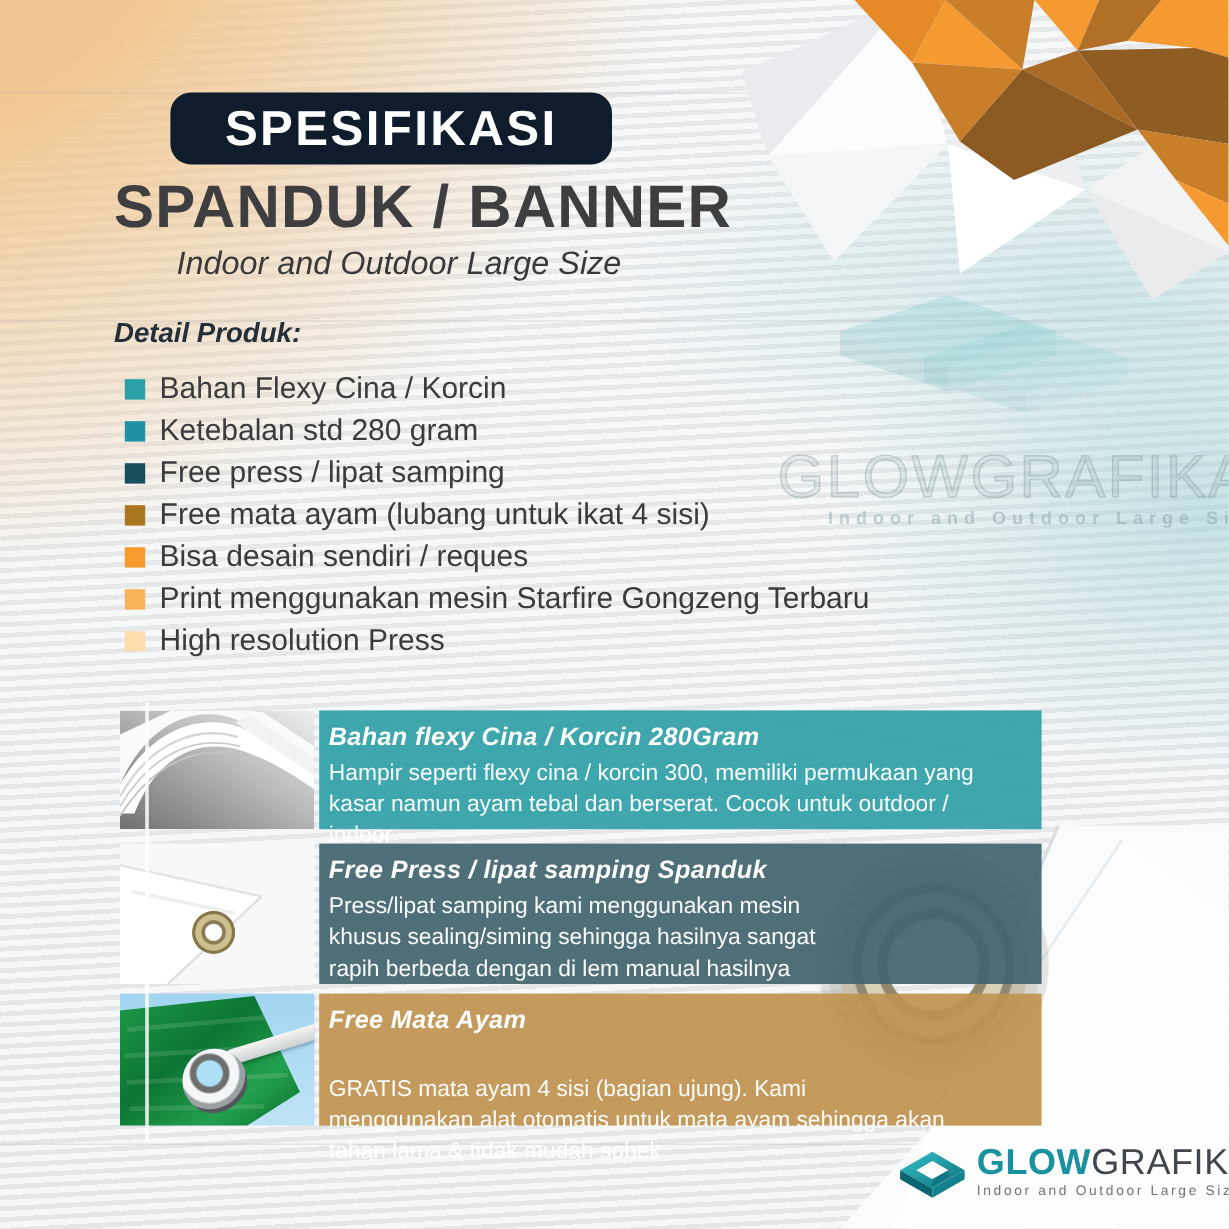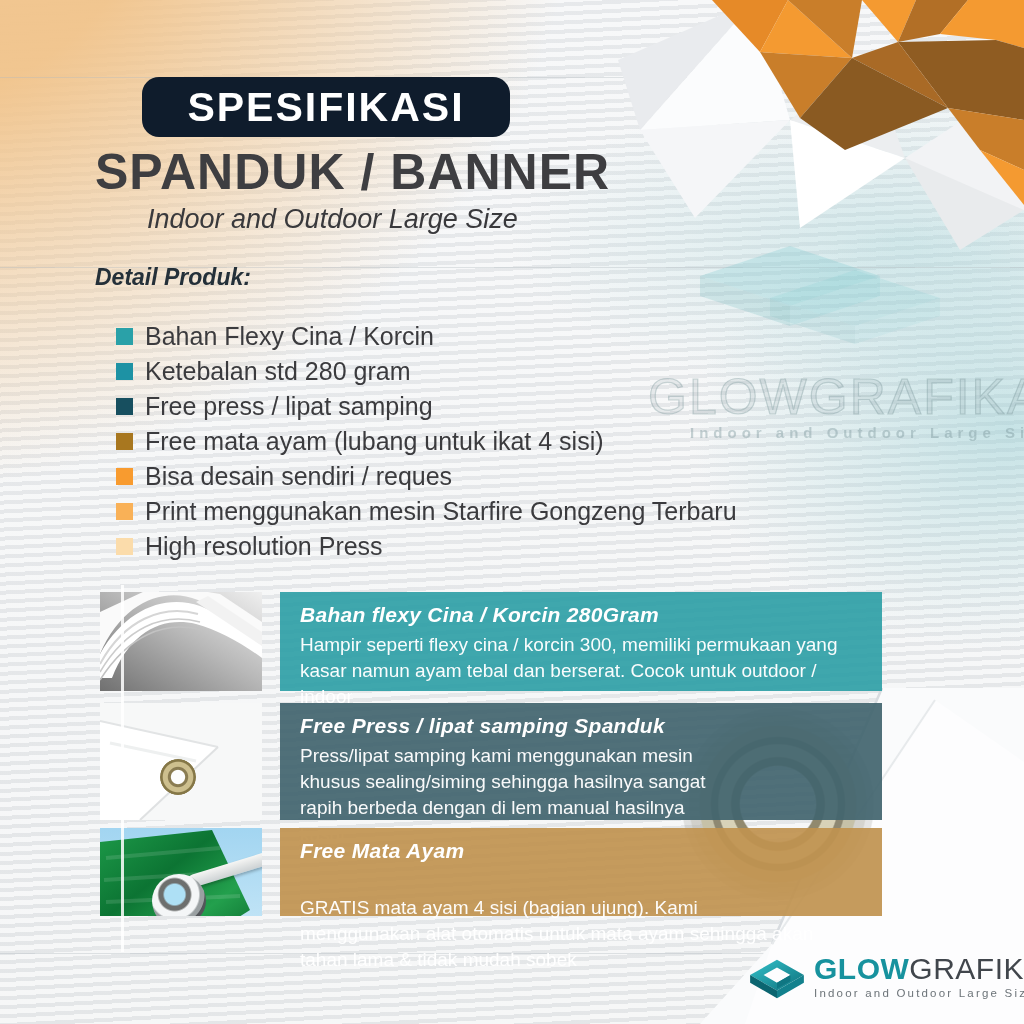--- a/index.html
+++ b/index.html
@@ -28,21 +28,21 @@
   }
   .subtitle{
     position:absolute;left:147px;top:204px;
     font-size:27px;font-style:italic;color:#39393c;white-space:nowrap;
   }
   
   .detail-heading{
     position:absolute;left:95px;top:264px;
     font-size:23px;font-weight:700;font-style:italic;color:#243039;
   }
-  .detail-list{position:absolute;left:100px;top:303px;margin:16px;padding:0;list-style:none;}
+  .detail-list{position:absolute;left:100px;top:303px;margin:4px;padding:0;list-style:none;}
   .detail-list li{display:flex;align-items:center;height:35px;}
   .bullet{width:17px;height:17px;margin-right:12px;flex:0 0 17px;}
   .detail-label{font-size:25px;color:#3b3b3e;white-space:nowrap;}
   
   .wm-logo{position:absolute;left:640px;top:238px;opacity:0.9;}
   .wm-text{
     position:absolute;left:648px;top:368px;
     font-size:50px;font-weight:500;letter-spacing:2px;color:rgba(134,158,162,0.16);
     -webkit-text-stroke:1.2px rgba(118,146,150,0.34);white-space:nowrap;
   }
@@ -54,26 +54,26 @@
   .fold-photo{position:absolute;left:0;top:0;pointer-events:none;}
   .big-grommet{
     position:absolute;left:676px;top:702px;width:204px;height:204px;border-radius:50%;
     background:radial-gradient(circle,
       rgba(0,0,0,0) 0 26%, #91896e 27% 32%, #d8d2b8 33% 41%, #8e8872 42% 46%,
       #c6c1a8 47% 54%, rgba(164,161,148,0.45) 55% 61%, rgba(120,120,112,0.18) 62% 66%, rgba(0,0,0,0) 67%);
     z-index:1;
   }
   
   .row-img{position:absolute;left:100px;width:162px;overflow:hidden;z-index:2;}
-  .card{position:absolute;left:280px;width:602px;color:#fff;z-index:2;box-sizing:border-box;padding:11px 0 0 20px;}
+  .card{position:absolute;left:266px;width:602px;color:#fff;z-index:2;box-sizing:border-box;padding:11px 0 0 8px;}
   .card-title{font-size:21px;font-weight:700;font-style:italic;letter-spacing:0.3px;margin-bottom:5px;}
   .card-body{font-size:19px;line-height:1.38;color:rgba(255,255,255,0.97);}
   #row1-img,#card1{top:592px;height:99px;}
   #row2-img,#card2{top:703px;height:117px;}
-  #row3-img,#card3{top:828px;height:88px;}
+  #row3-img,#card3{top:828px;height:110px;}
   #card1 .card-body{max-width:572px;}
   #card2 .card-body{max-width:430px;}
   #card3 .card-body{max-width:520px;margin-top:32px;}
   .vline{position:absolute;left:121px;top:585px;width:3px;height:367px;background:rgba(255,255,255,0.85);z-index:3;}
   
   .sm-grommet{
     position:absolute;left:60px;top:56px;width:36px;height:36px;border-radius:50%;
     background:radial-gradient(circle, #fdfdfd 0 26%, #8a7c52 30% 38%, #cdbf8e 42% 58%, #857747 62% 70%, rgba(0,0,0,0) 72%);
   }
   

